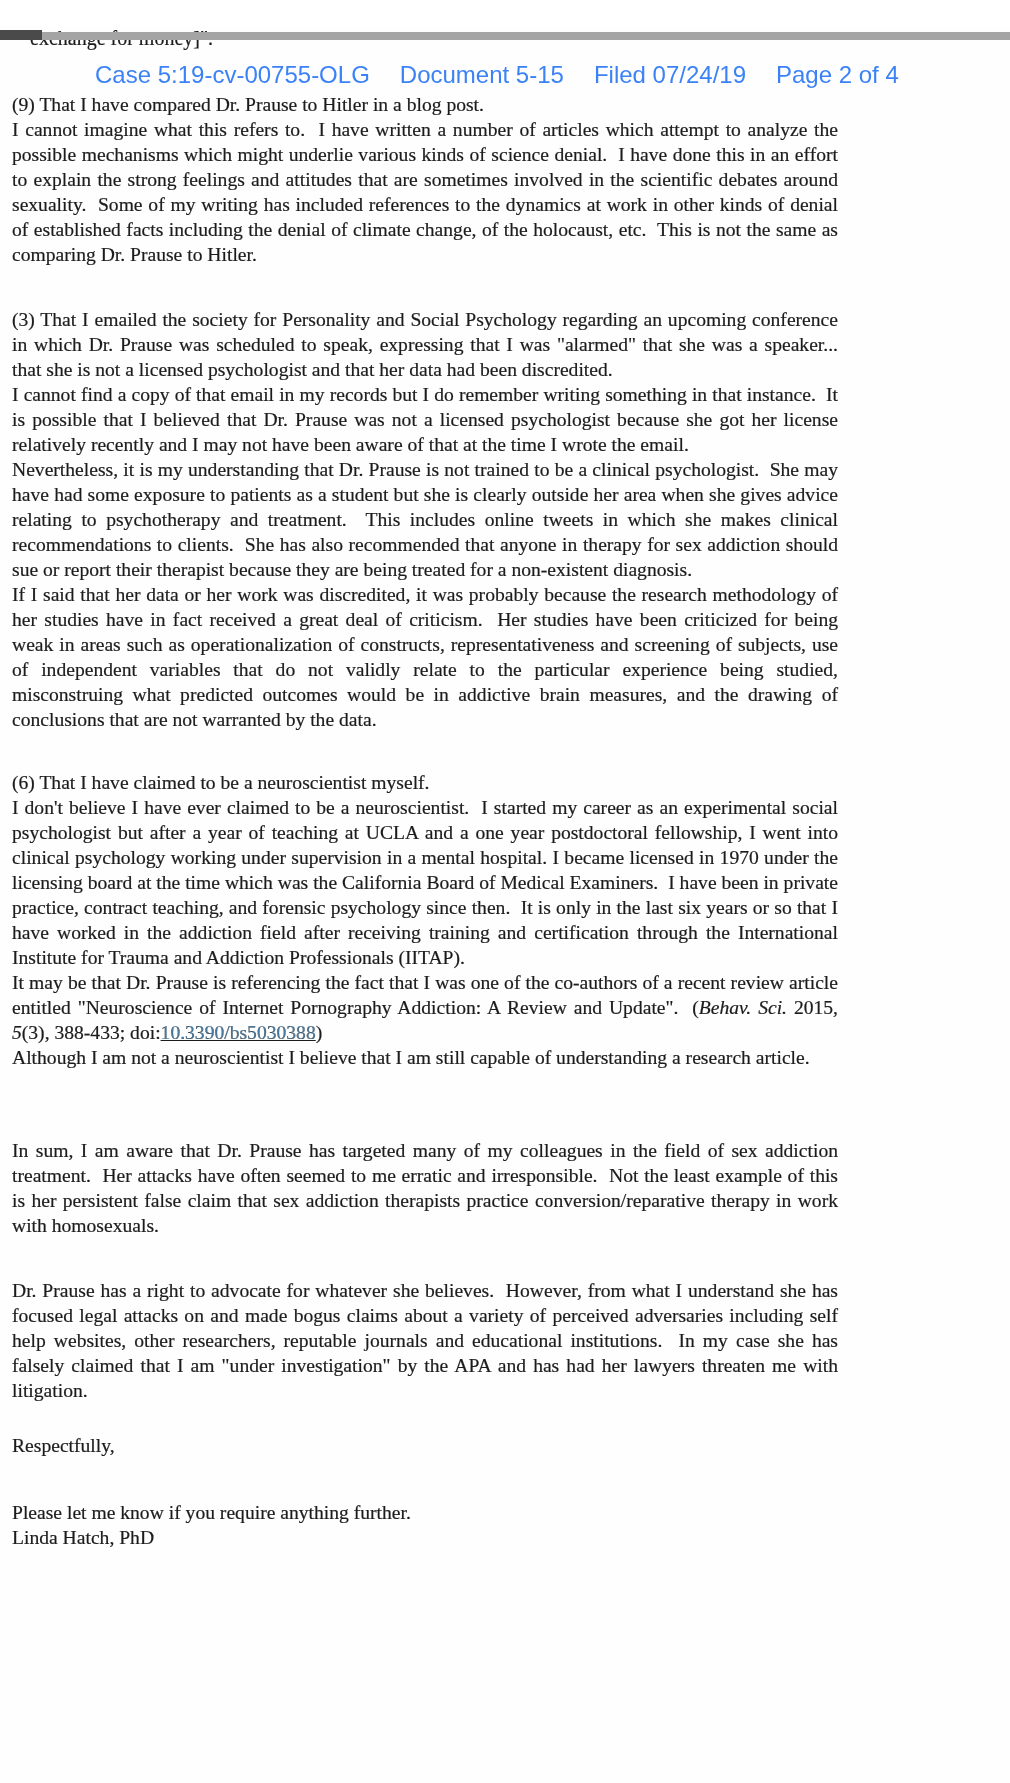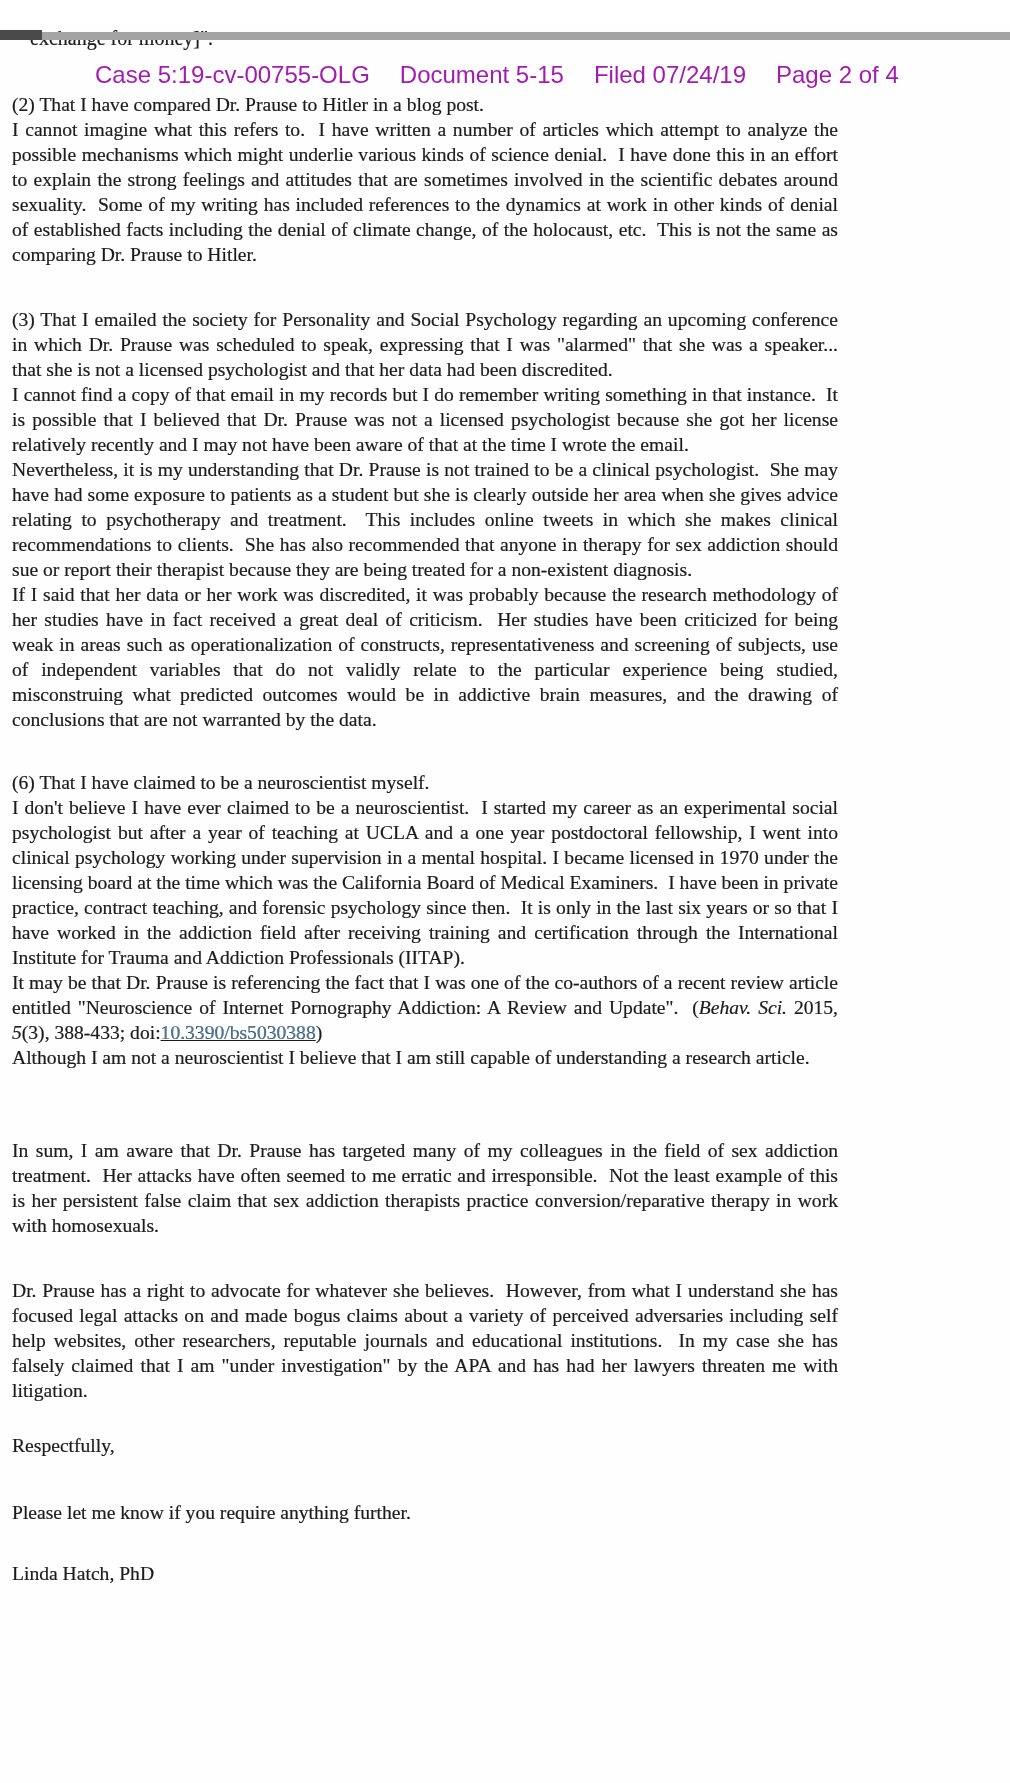--- a/index.html
+++ b/index.html
@@ -51,49 +51,49 @@
     text-align:justify;
     white-space:pre-wrap;
     -webkit-text-stroke:0.2px #1c1c1c;
   }
   .gap-lg { margin-top:40px; }
   .gap-md { margin-top:38px; }
   .gap-sum { margin-top:68px; }
   .gap-adv { margin-top:40px; }
   .gap-close { margin-top:42px; }
   .gap-vale { margin-top:30px; }
-  .gap-sign { margin-top:36px; }
+  .gap-sign { }
   .it { font-style:italic; }
   .b  { font-weight:normal; }
   a.doi {
     text-decoration:underline;
     cursor:pointer;
   }
 </style>
 </head>
 <body>
 
 <div class="page">
 
   <div class="topbar" style="background: rgb(164, 164, 164);">
     <div class="topbar-cap" style="background: rgb(74, 74, 74);"></div>
   </div>
 
   <div class="fragment">exchange for money]".</div>
 
-  <div class="stamp" style="color: #a21caf;">
+  <div class="stamp" style="color: #3b82f6;">
     <span>Case 5:19-cv-00755-OLG</span>
     <span>Document 5-15</span>
     <span>Filed 07/24/19</span>
     <span>Page 2 of 4</span>
   </div>
 
   <div class="content">
 
-    <p class="para">(2) That I have compared Dr. Prause to Hitler in a blog post.</p>
+    <p class="para">(9) That I have compared Dr. Prause to Hitler in a blog post.</p>
     <p class="para">I cannot imagine what this refers to.  I have written a number of articles which attempt to analyze the possible mechanisms which might underlie various kinds of science denial.  I have done this in an effort to explain the strong feelings and attitudes that are sometimes involved in the scientific debates around sexuality.  Some of my writing has included references to the dynamics at work in other kinds of denial of established facts including the denial of climate change, of the holocaust, etc.  This is not the same as comparing Dr. Prause to Hitler.</p>
 
     <p class="para gap-lg">(3) That I emailed the society for Personality and Social Psychology regarding an upcoming conference in which Dr. Prause was scheduled to speak, expressing that I was "alarmed" that she was a speaker... that she is not a licensed psychologist and that her data had been discredited.</p>
     <p class="para">I cannot find a copy of that email in my records but I do remember writing something in that instance.  It is possible that I believed that Dr. Prause was not a licensed psychologist because she got her license relatively recently and I may not have been aware of that at the time I wrote the email.</p>
     <p class="para">Nevertheless, it is my understanding that Dr. Prause is not trained to be a clinical psychologist.  She may have had some exposure to patients as a student but she is clearly outside her area when she gives advice relating to psychotherapy and treatment.  This includes online tweets in which she makes clinical recommendations to clients.  She has also recommended that anyone in therapy for sex addiction should sue or report their therapist because they are being treated for a non-existent diagnosis.</p>
     <p class="para">If I said that her data or her work was discredited, it was probably because the research methodology of her studies have in fact received a great deal of criticism.  Her studies have been criticized for being weak in areas such as operationalization of constructs, representativeness and screening of subjects, use of independent variables that do not validly relate to the particular experience being studied, misconstruing what predicted outcomes would be in addictive brain measures, and the drawing of conclusions that are not warranted by the data.</p>
 
     <p class="para gap-md">(6) That I have claimed to be a neuroscientist myself.</p>
     <p class="para">I don't believe I have ever claimed to be a neuroscientist.  I started my career as an experimental social psychologist but after a year of teaching at UCLA and a one year postdoctoral fellowship, I went into clinical psychology working under supervision in a mental hospital. I became licensed in 1970 under the licensing board at the time which was the California Board of Medical Examiners.  I have been in private practice, contract teaching, and forensic psychology since then.  It is only in the last six years or so that I have worked in the addiction field after receiving training and certification through the International Institute for Trauma and Addiction Professionals (IITAP).</p>
 

